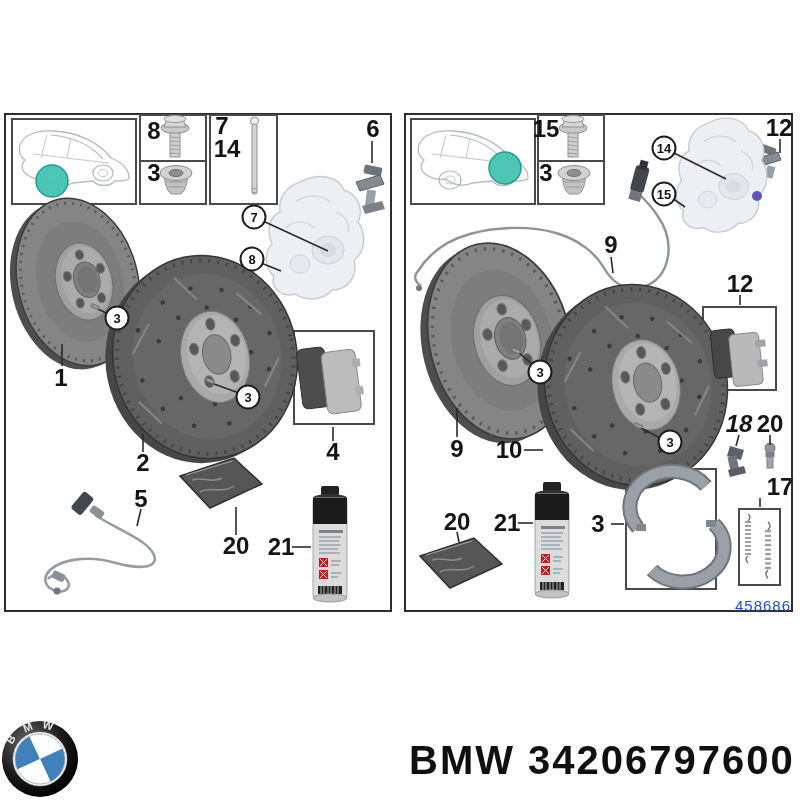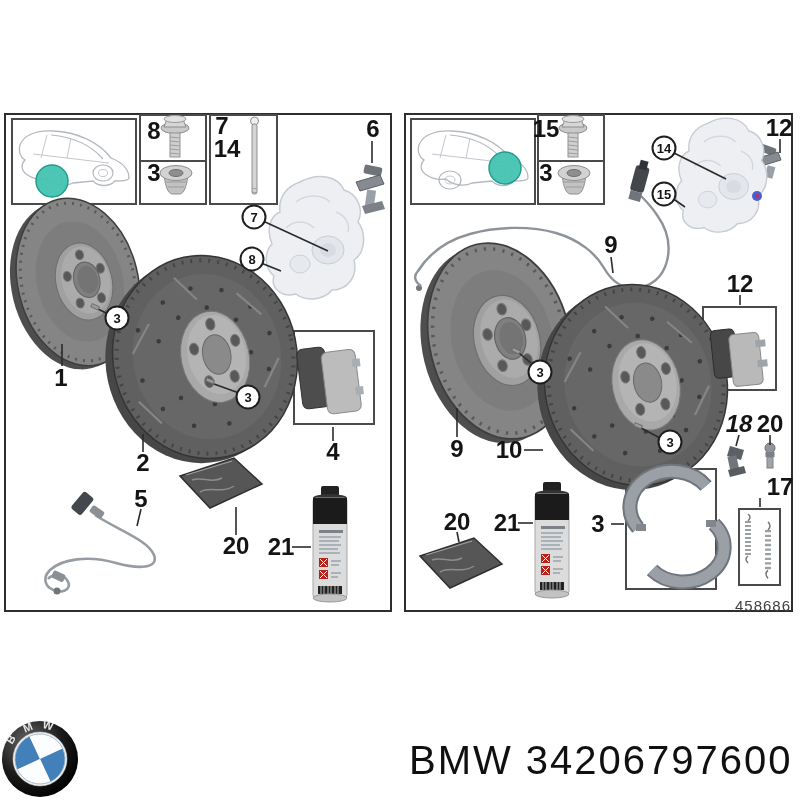--- a/index.html
+++ b/index.html
@@ -7,22 +7,22 @@
          font-family:"Liberation Sans",sans-serif;}
   .panel{position:absolute;border:2px solid #2e2e2e;background:#fff;box-sizing:border-box;}
   .ibox{position:absolute;border:2px solid #4a4a4a;background:transparent;box-sizing:border-box;}
   .hdiv{position:absolute;border-top:2px solid #4a4a4a;height:0;}
   svg.layer{position:absolute;left:0;top:0;pointer-events:none;}
   .num{position:absolute;transform:translate(-50%,-50%);font-weight:bold;font-size:24px;
        color:#141414;white-space:nowrap;line-height:1;}
   .callout{position:absolute;transform:translate(-50%,-50%);width:21px;height:21px;
        border:2px solid #1e1e1e;border-radius:50%;background:#fff;display:flex;
        align-items:center;justify-content:center;font-weight:bold;font-size:13px;color:#141414;}
-  .sheetnum{position:absolute;transform:translate(-50%,-50%);font-size:15px;color:#404040;letter-spacing:1px;}
-  .caption{position:absolute;font-size:40px;color:#101010;letter-spacing:2px;line-height:1;}
+  .sheetnum{position:absolute;transform:translate(-50%,-50%);font-size:15px;color:#1d4ed8;letter-spacing:1px;}
+  .caption{position:absolute;font-size:40px;color:#101010;letter-spacing:2px;line-height:1;font-weight:bold;}
 </style>
 </head>
 <body>
 
 <div class="stage">
 
   <div class="panel" style="left:4px;top:113px;width:388px;height:499px;"></div>
   <div class="panel" style="left:404px;top:113px;width:389px;height:499px;"></div>
 
   <div class="ibox" style="left:11px;top:118px;width:126px;height:87px;"></div>

